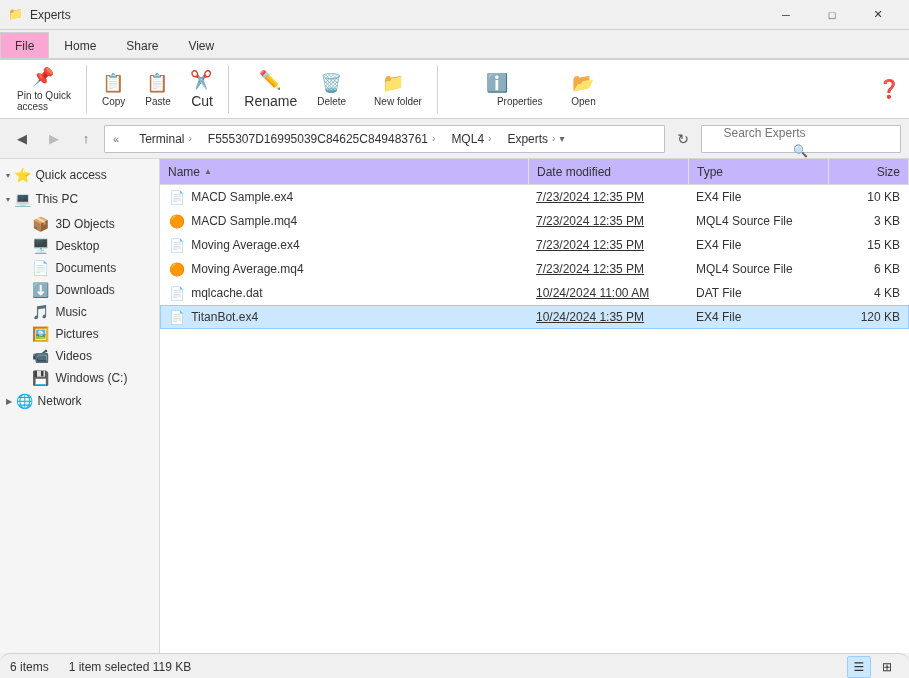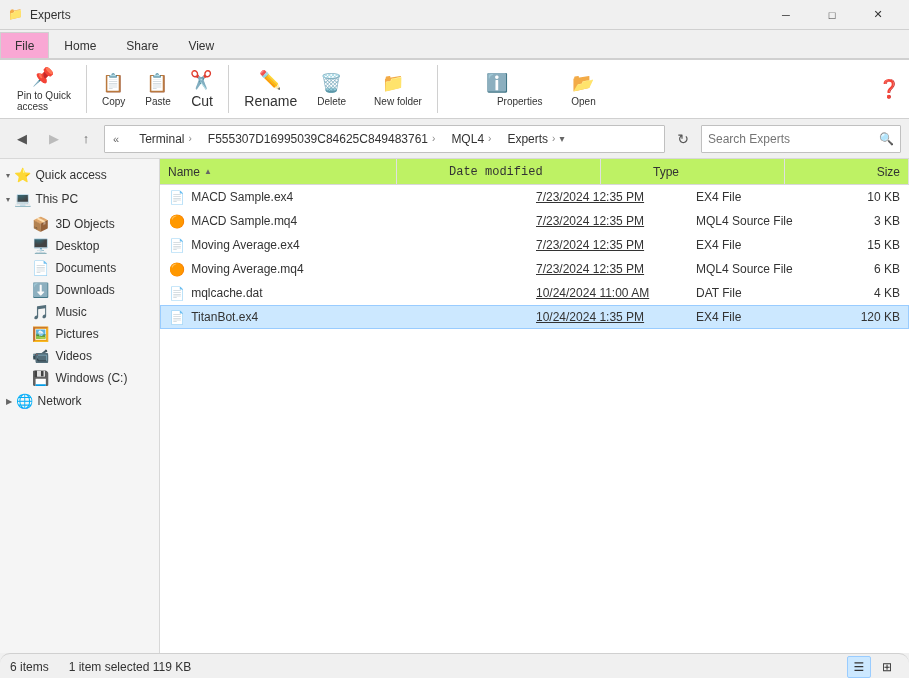--- a/index.html
+++ b/index.html
@@ -24,41 +24,41 @@
 
     
     .address-bar { height: 40px; background: #f0f0f0; display: flex; align-items: center; padding: 0 8px; gap: 4px; border-bottom: 1px solid #d8d8d8; }
     .nav-btn { width: 28px; height: 28px; border: none; background: transparent; cursor: pointer; display: flex; align-items: center; justify-content: center; color: #555; border-radius: 2px; font-size: 13px; }
     .nav-btn:disabled { color: #bbb; cursor: default; }
     .address-path { flex: 1; height: 28px; background: white; border: 1px solid #c0c0c0; display: flex; align-items: center; padding: 0 8px; font-size: 12px; color: #333; border-radius: 1px; cursor: pointer; }
     .path-sep { color: #888; margin: 0 4px; font-size: 10px; }
     .path-breadcrumb { color: #333; margin-left: 12px; }
     .path-breadcrumb.current { font-weight: normal; }
     .refresh-btn { width: 28px; height: 28px; border: none; background: transparent; cursor: pointer; display: flex; align-items: center; justify-content: center; color: #555; font-size: 14px; border-radius: 2px; }
-    .search-box { width: 200px; height: 28px; border: 1px solid #c0c0c0; background: white; display: flex; align-items: center; padding: 0 6px; gap: 4px; border-radius: 1px; }
+    .search-box { width: 200px; height: 28px; border: 1px solid #c0c0c0; background: white; display: flex; align-items: center; padding: 0 6px; gap: 4px; border-radius: 1px; flex-direction: column; }
     .search-box input { flex: 1; border: none; outline: none; font-size: 12px; color: #333; background: transparent; }
     .search-icon { color: #888; font-size: 12px; }
 
     
     .main-layout { display: flex; height: calc(678px - 30px - 28px - 60px - 40px - 26px); }
 
     
     .sidebar { width: 160px; background: #f5f5f5; border-right: 1px solid #d8d8d8; overflow-y: auto; padding: 4px 0; flex-shrink: 0; }
     .sidebar-item { display: flex; align-items: center; padding: 3px 8px 3px 16px; cursor: pointer; color: #333; font-size: 12px; gap: 6px; }
     .sidebar-item .item-icon { font-size: 14px; flex-shrink: 0; }
     .sidebar-section { margin-top: 2px; }
     .sidebar-group-header { display: flex; align-items: center; padding: 4px 6px; cursor: pointer; color: #333; font-size: 12px; gap: 4px; font-weight: normal; }
     .chevron { font-size: 8px; color: #666; }
 
     
     .file-area { flex: 1; background: white; display: flex; flex-direction: column; overflow: hidden; }
-    .column-headers { display: flex; align-items: center; height: 26px; border-bottom: 1px solid #d8d8d8; background: #bef264; padding: 0; gap: 44px; }
+    .column-headers { display: flex; align-items: center; height: 26px; border-bottom: 1px solid #d8d8d8; background: #c4b5fd; padding: 0; }
     .col-header { padding: 0 8px; font-size: 12px; color: #333; cursor: pointer; height: 100%; display: flex; align-items: center; white-space: nowrap; border-right: 1px solid #e0e0e0; }
     .col-name { flex: 1; min-width: 200px; }
-    .col-date { width: 160px; font-family: Liberation Mono, monospace; }
+    .col-date { width: 160px; }
     .col-type { width: 140px; }
     .col-size { width: 80px; justify-content: flex-end; }
     .sort-arrow { margin-left: 4px; font-size: 8px; color: #666; }
 
     .file-list { flex: 1; overflow-y: auto; }
     .file-row { display: flex; align-items: center; height: 24px; padding: 0; cursor: pointer; border: 1px solid transparent; }
     .file-row.selected { background: #cce8ff; border-color: #99ccff; }
     .file-cell { padding: 0 8px; font-size: 12px; color: #333; white-space: nowrap; overflow: hidden; text-overflow: ellipsis; display: flex; align-items: center; }
     .file-cell-name { flex: 1; min-width: 200px; gap: 6px; }
     .file-cell-date { width: 160px; text-decoration: underline; }

